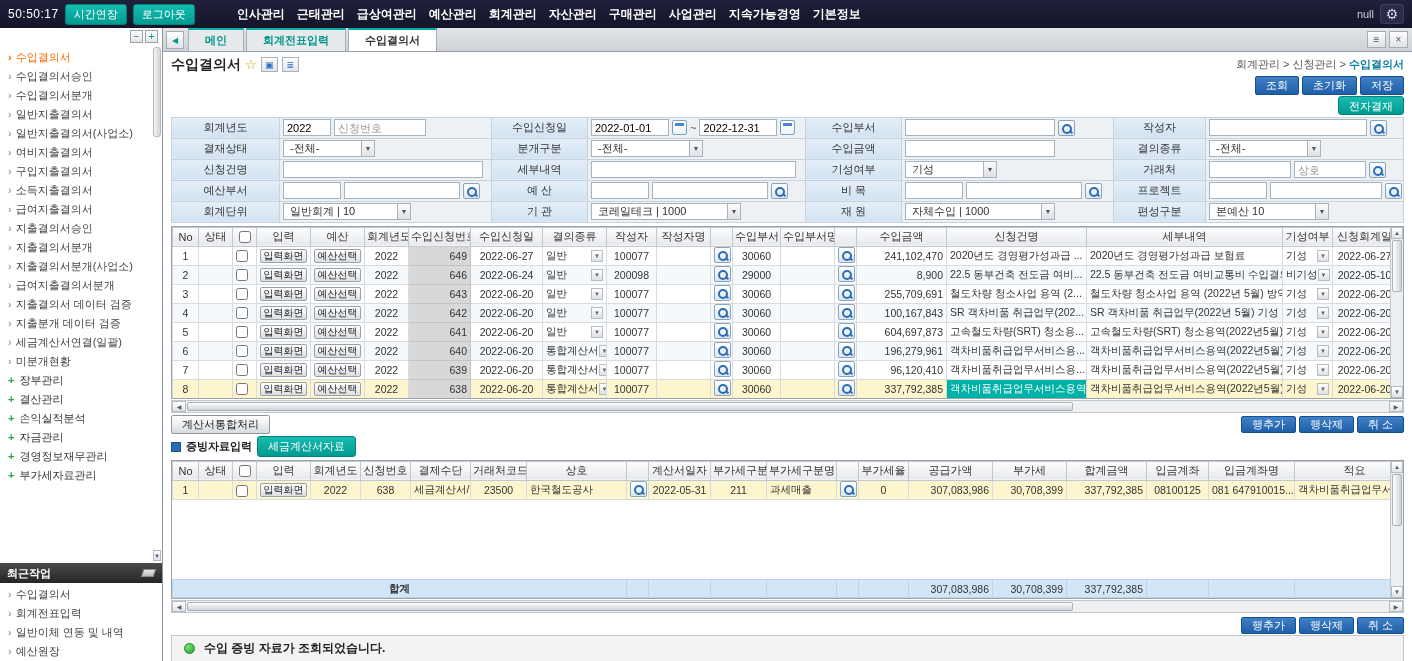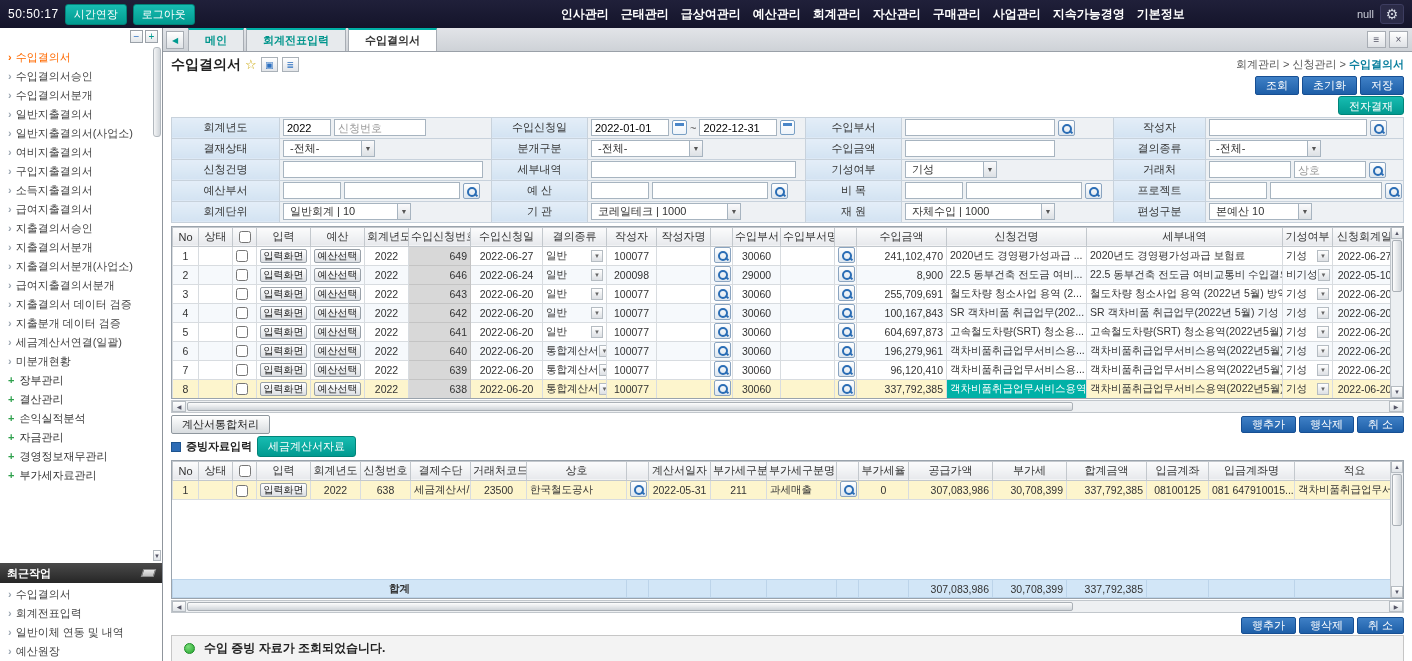--- a/index.html
+++ b/index.html
@@ -2,21 +2,21 @@
 <html><head>
 <meta charset="utf-8">
 <style>
   *{box-sizing:border-box;margin:0;padding:0;font-family:"Liberation Sans","DejaVu Sans",sans-serif}
   html,body{width:1412px;height:661px;overflow:hidden;background:#fff;font-size:11px;color:#333}
   
   .topbar{height:28px;background:linear-gradient(#20203a,#14142a);display:flex;align-items:center;color:#fff;padding:0 8px;gap:6px}
   .timer{font-size:12px;letter-spacing:.5px}
   .btn-teal{background:linear-gradient(#17bcb1,#019a90);border:1px solid #018479;color:#fff;border-radius:3px;padding:2px 10px;font-size:11px;cursor:pointer}
   .btn-teal.tb{padding:2px 8px;font-weight:normal}
-  .topmenu{flex:1;display:flex;justify-content:flex-end;max-width:960px;margin-left:30px}
+  .topmenu{flex:1;display:flex;justify-content:flex-start;max-width:960px;margin-left:30px}
   .topmenu-item{color:#fff;font-size:12px;font-weight:bold;cursor:pointer;padding:4px 6px}
   .user{margin-left:auto;color:#c9ccd6;font-size:11px}
   .gearbox{width:24px;height:20px;background:#2b2b47;border:1px solid #3d3d60;border-radius:3px;display:flex;align-items:center;justify-content:center;font-size:14px;color:#d2d6e0;cursor:pointer}
   
   .content{display:flex;height:633px}
   
   .sidebar{width:163px;border-right:1px solid #8f959c;display:flex;flex-direction:column;background:#fff}
   .side-tabs{display:flex;height:24px}
   .side-tab{flex:1;display:flex;align-items:center;justify-content:center;color:#fff;font-weight:bold;font-size:11px;cursor:pointer}
   .side-tab.menu{background:linear-gradient(#3a3a5e,#1d1d35)}
@@ -64,21 +64,21 @@
   table.filter{width:100%;border-collapse:collapse;table-layout:fixed;border:1px solid #aab2ba;background:#eef1f4;margin-top:2px}
   table.filter td{border:1px solid #c8d2dc;height:21px;padding:0 3px;vertical-align:middle;overflow:hidden;white-space:nowrap}
   td.lbl{background:linear-gradient(#e4eef8,#d3e3f2);text-align:center;color:#333}
   .f{display:flex;align-items:center;gap:3px}
   .f input{height:17px;border:1px solid #a7b4c0;background:#fff;font-size:11px;padding:0 3px}
   .f input::placeholder{color:#999}
   .tilde{color:#555}
   .sel{height:17px;background:#fff;border:1px solid #a7b4c0;display:inline-flex;align-items:center;justify-content:space-between;padding-left:6px;cursor:pointer}
   .sel .arr{width:13px;height:15px;border-left:1px solid #a7b4c0;background:linear-gradient(#fbfbfc,#dde1e5);font-size:7px;display:flex;align-items:center;justify-content:center;color:#555}
   .w48{width:48px}.w58{width:58px}.w72{width:72px}.w78{width:78px}.w82{width:82px}.w92{width:92px}
-  .w112{width:112px}.w116{width:116px}.w124{width:103px}.w128{width:128px}.w150{width:150px}
+  .w112{width:112px}.w116{width:116px}.w124{width:120px}.w128{width:128px}.w150{width:150px}
   .w158{width:158px}.w200{width:200px}.w205{width:205px}
   .lens{position:relative;width:17px;height:16px;border:1px solid #8aa4c0;background:linear-gradient(#fff,#dde6ef);border-radius:2px;display:inline-block;flex:none;cursor:pointer}
   .lens::before{content:"";position:absolute;left:3px;top:3px;width:6px;height:6px;border:2px solid #2a6db5;border-radius:50%}
   .lens::after{content:"";position:absolute;left:10px;top:10px;width:4px;height:2px;background:#2a6db5;transform:rotate(45deg)}
   .cal{width:15px;height:15px;border:1px solid #7aa0c4;background:linear-gradient(#fff,#eef4fa);position:relative;display:inline-block;border-radius:2px;flex:none;cursor:pointer}
   .cal::before{content:"";position:absolute;top:2px;left:2px;right:2px;height:3px;background:#4a86c8}
   
   .grid-box{position:relative;border:1px solid #9aa3ac;overflow:hidden;margin-top:3px;background:#fff}
   .grid-box.g1{height:174px}
   .grid-box.g2{height:140px;display:flex;flex-direction:column}

